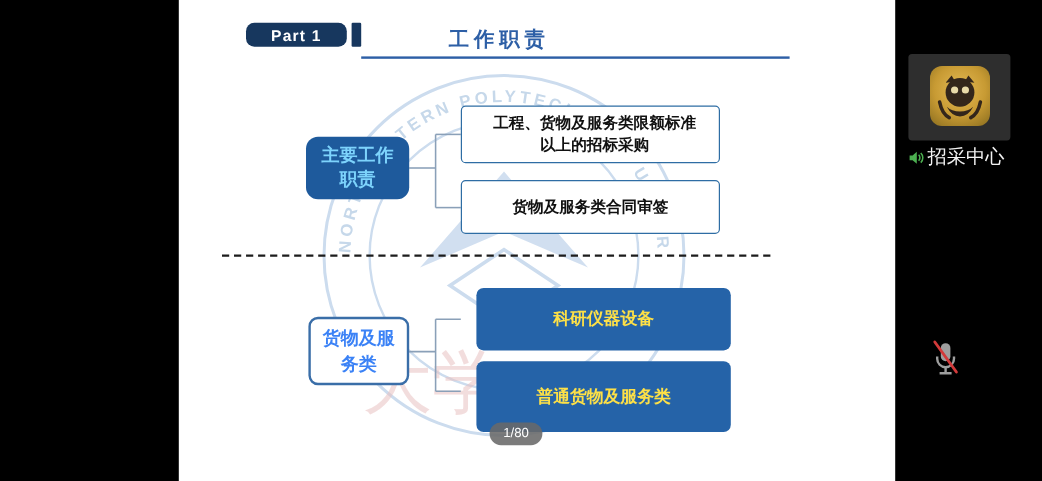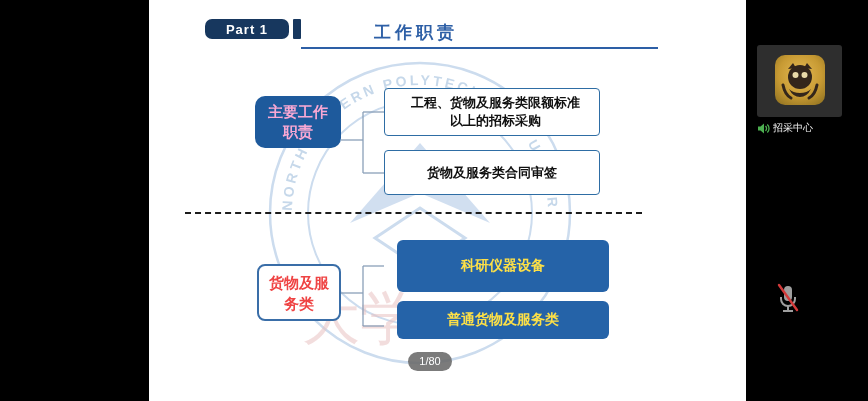--- a/index.html
+++ b/index.html
@@ -13,51 +13,51 @@
 
   .part-badge-wrap { position:absolute; left:56px; top:19px; display:flex; align-items:stretch; height:20px; }
   .part-badge { width:84px; background:#17375e; border-radius:7px; color:#fff; font-weight:bold;
                 font-size:13px; display:flex; align-items:center; justify-content:center; letter-spacing:1px; }
   .part-accent { width:8px; background:#17375e; margin-left:4px; border-radius:1px; }
 
   .slide-title { position:absolute; left:225px; top:21px; width:160px; text-align:left;
                  color:#2d5fa6; font-size:17px; font-weight:bold; letter-spacing:4px; }
   .title-underline { position:absolute; left:152px; top:47px; width:357px; height:2px; background:#2d5fa6; }
 
-  .label-box-blue { position:absolute; left:106px; top:96px; width:86px; height:52px; background:#1e5a9c;
-                    border-radius:10px; color:#f9a8d4; font-weight:bold; font-size:15px; line-height:20px;
+  .label-box-blue { position:absolute; left:106px; top:114px; width:86px; height:52px; background:#1e5a9c;
+                    border-radius:10px; color:#7dd3fc; font-weight:bold; font-size:15px; line-height:20px;
                     text-align:center; display:flex; align-items:center; justify-content:center; padding:0 8px; }
   .item-outline { position:absolute; left:235px; width:216px; background:#fff; border:1px solid #2e6da4;
                   border-radius:4px; color:#111; font-weight:bold; font-size:13px; line-height:18px;
                   text-align:center; display:flex; align-items:center; justify-content:center; padding:0 14px; }
   .item-outline.one { top:88px; height:48px;padding-left:21px; }
   .item-outline.two { top:150px; height:45px;text-align:right; }
 
   .divider { position:absolute; left:36px; top:212px; width:457px; border-top:2px dashed #1c1c1c; }
 
   .label-box-white { position:absolute; left:108px; top:264px; width:84px; height:57px; background:#fff;
-                     border:2px solid #3a6ea8; border-radius:8px; color:#ef4444; font-weight:bold; font-size:15px;
+                     border:2px solid #3a6ea8; border-radius:8px; color:#3b82f6; font-weight:bold; font-size:15px;
                      line-height:21px; text-align:center; display:flex; align-items:center; justify-content:center; padding:0 6px; }
   .item-solid { position:absolute; left:248px; width:212px; background:#2563a8; border-radius:6px; color:#fde047;
                 font-weight:bold; font-size:14px; text-align:center; display:flex; align-items:center; justify-content:center; }
   .item-solid.one { top:240px; height:52px; }
-  .item-solid.two { top:301px; height:38px; }
+  .item-solid.two { top:301px; height:59px; }
 
   .connectors { position:absolute; left:0; top:0; pointer-events:none; }
 
   .page-badge { position:absolute; left:259px; top:352px; width:44px; height:19px; border-radius:10px;
                 background:rgba(105,105,105,0.88); color:#fff; font-size:11px; line-height:19px; text-align:center; }
 
   
   .video-tile { position:absolute; left:757px; top:45px; width:85px; height:72px; background:#2e2e2e;
                 border-radius:3px; cursor:pointer; }
   .avatar { position:absolute; left:18px; top:10px; width:50px; height:50px; border-radius:10px;
             background:radial-gradient(circle at 50% 40%, #e6bb55 0%, #c79a33 55%, #8a6d1f 100%); overflow:hidden; }
   .name-row { position:absolute; left:757px; top:121px; display:flex; align-items:center; gap:3px; }
-  .name-row .pname { color:#f2f2f2; font-size:10px; }
+  .name-row .pname { color:#f2f2f2; font-size:16px; }
   .mic-muted { position:absolute; left:775px; top:283px; width:26px; height:34px; cursor:pointer; }
 </style>
 </head>
 <body>
 
 <div class="stage">
 
   <div class="slide">
 
     <svg class="watermark" viewBox="0 0 310 310" width="310" height="310">

